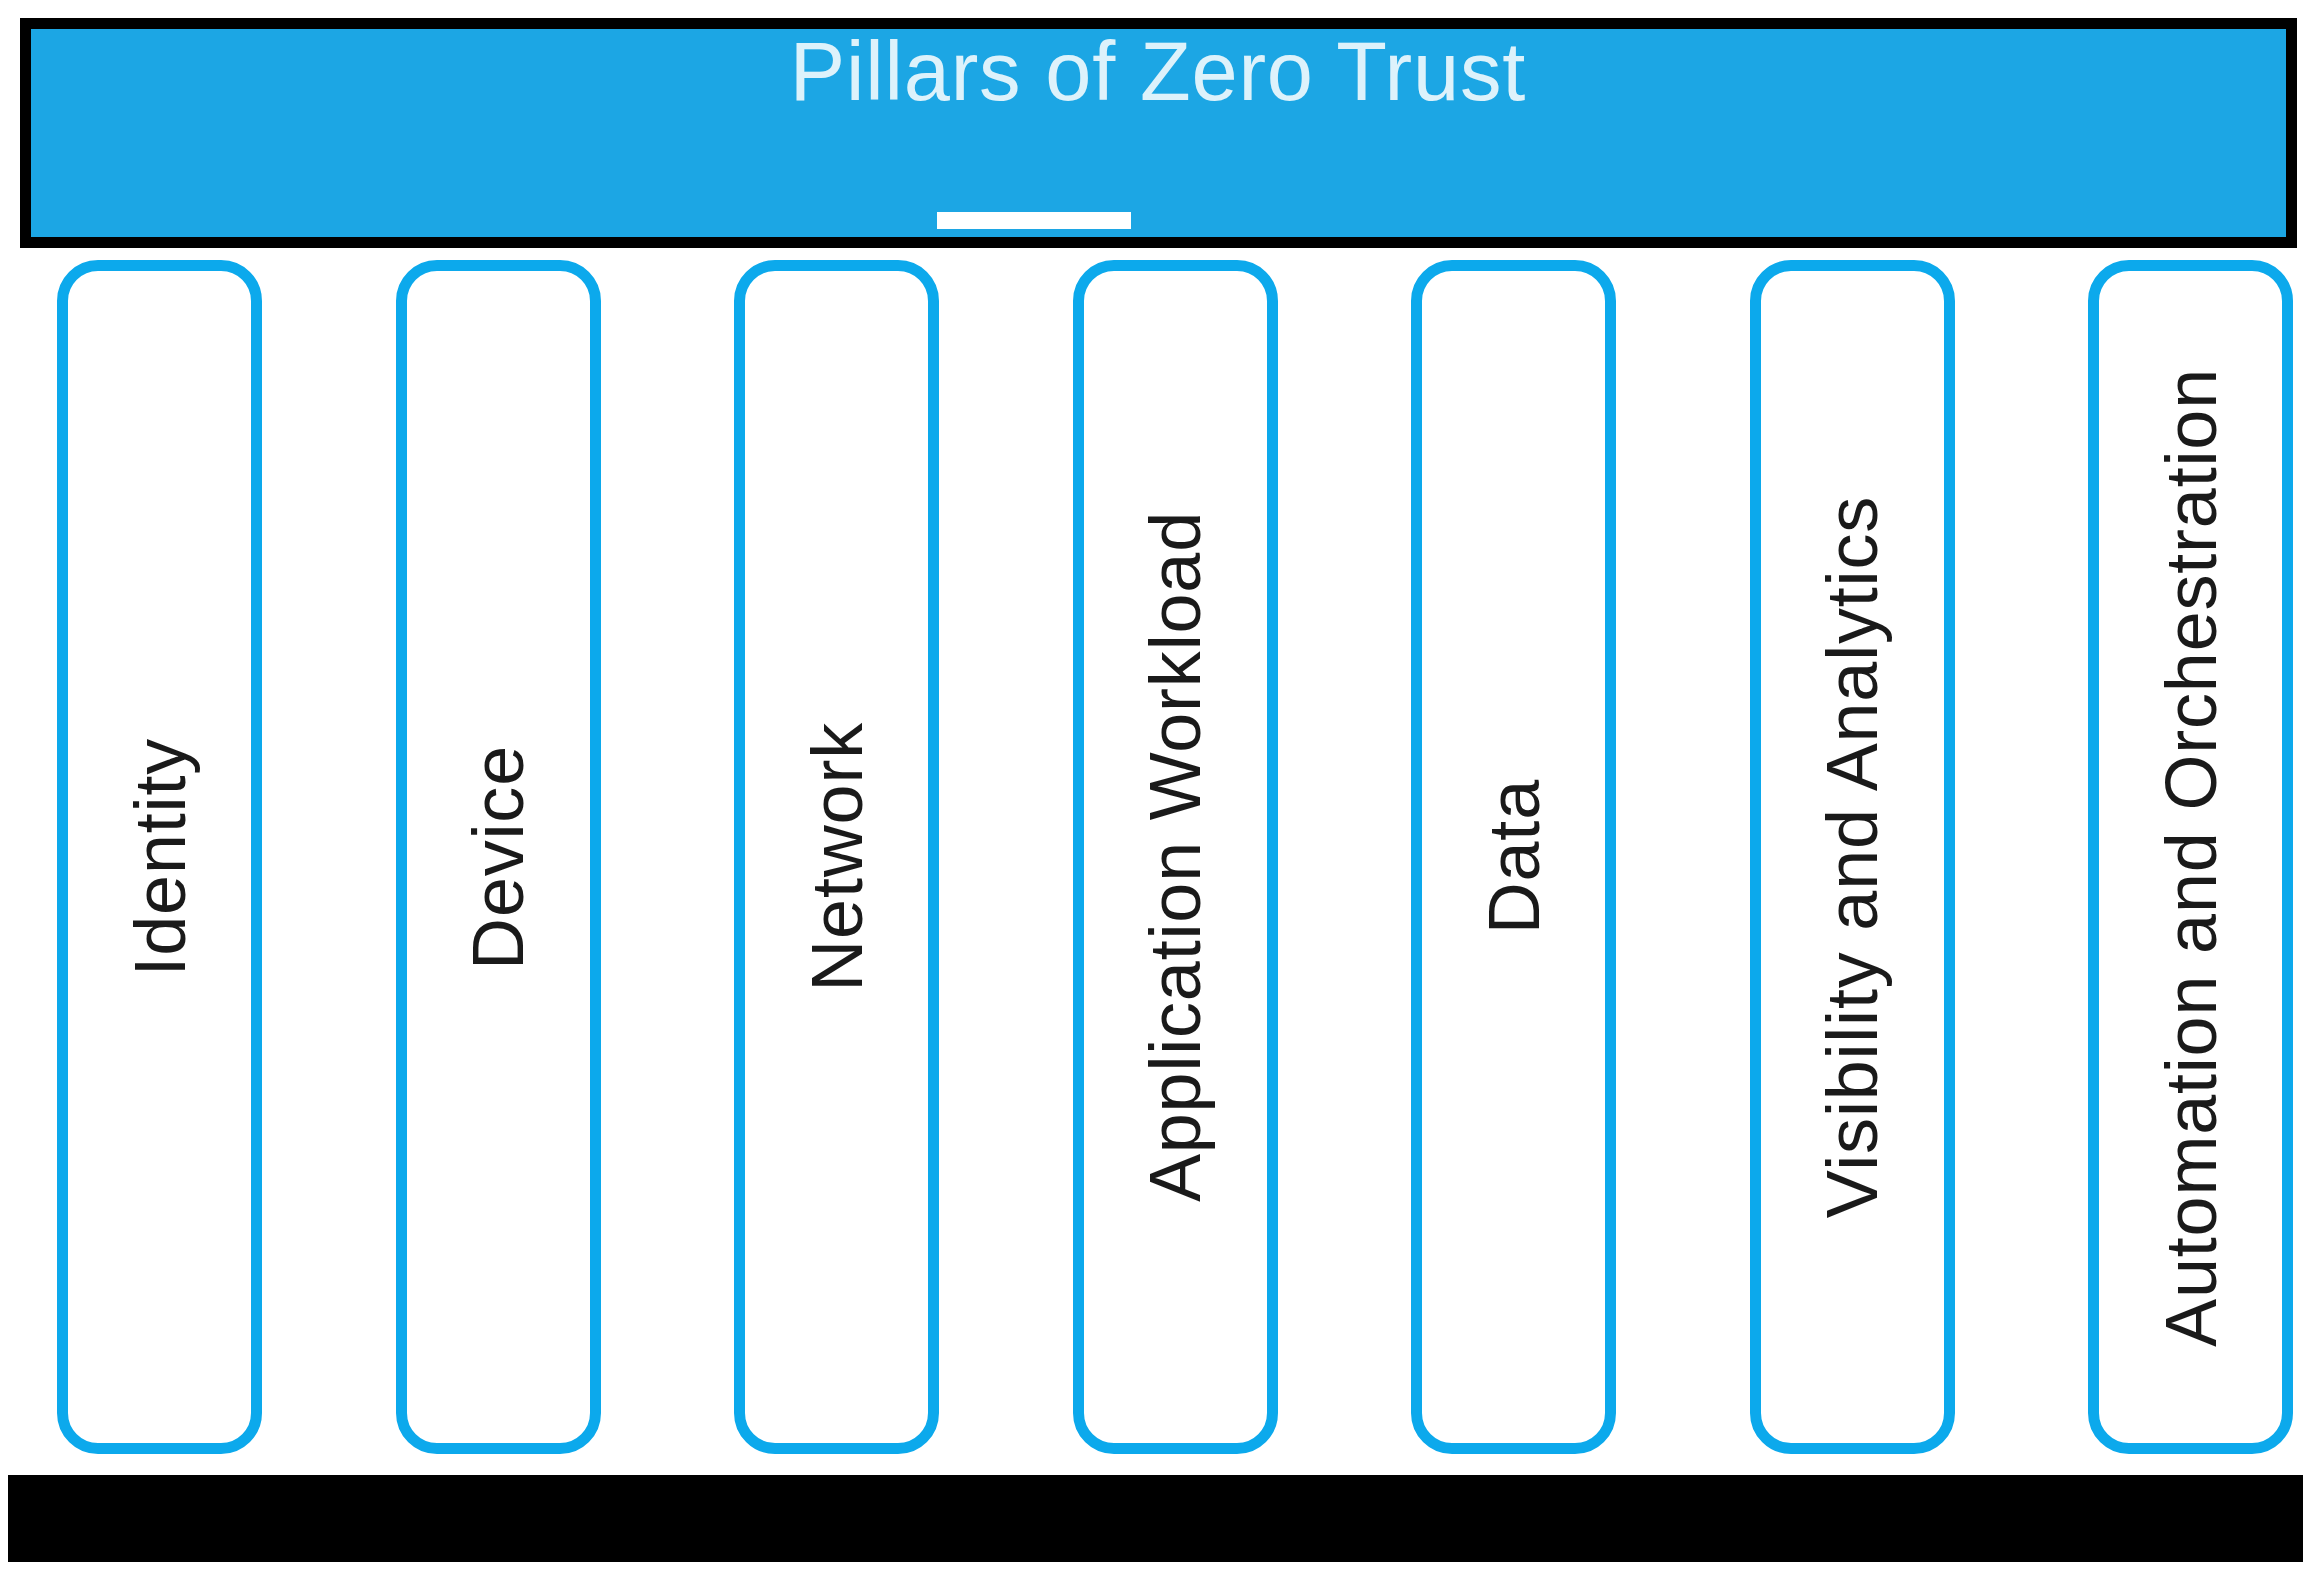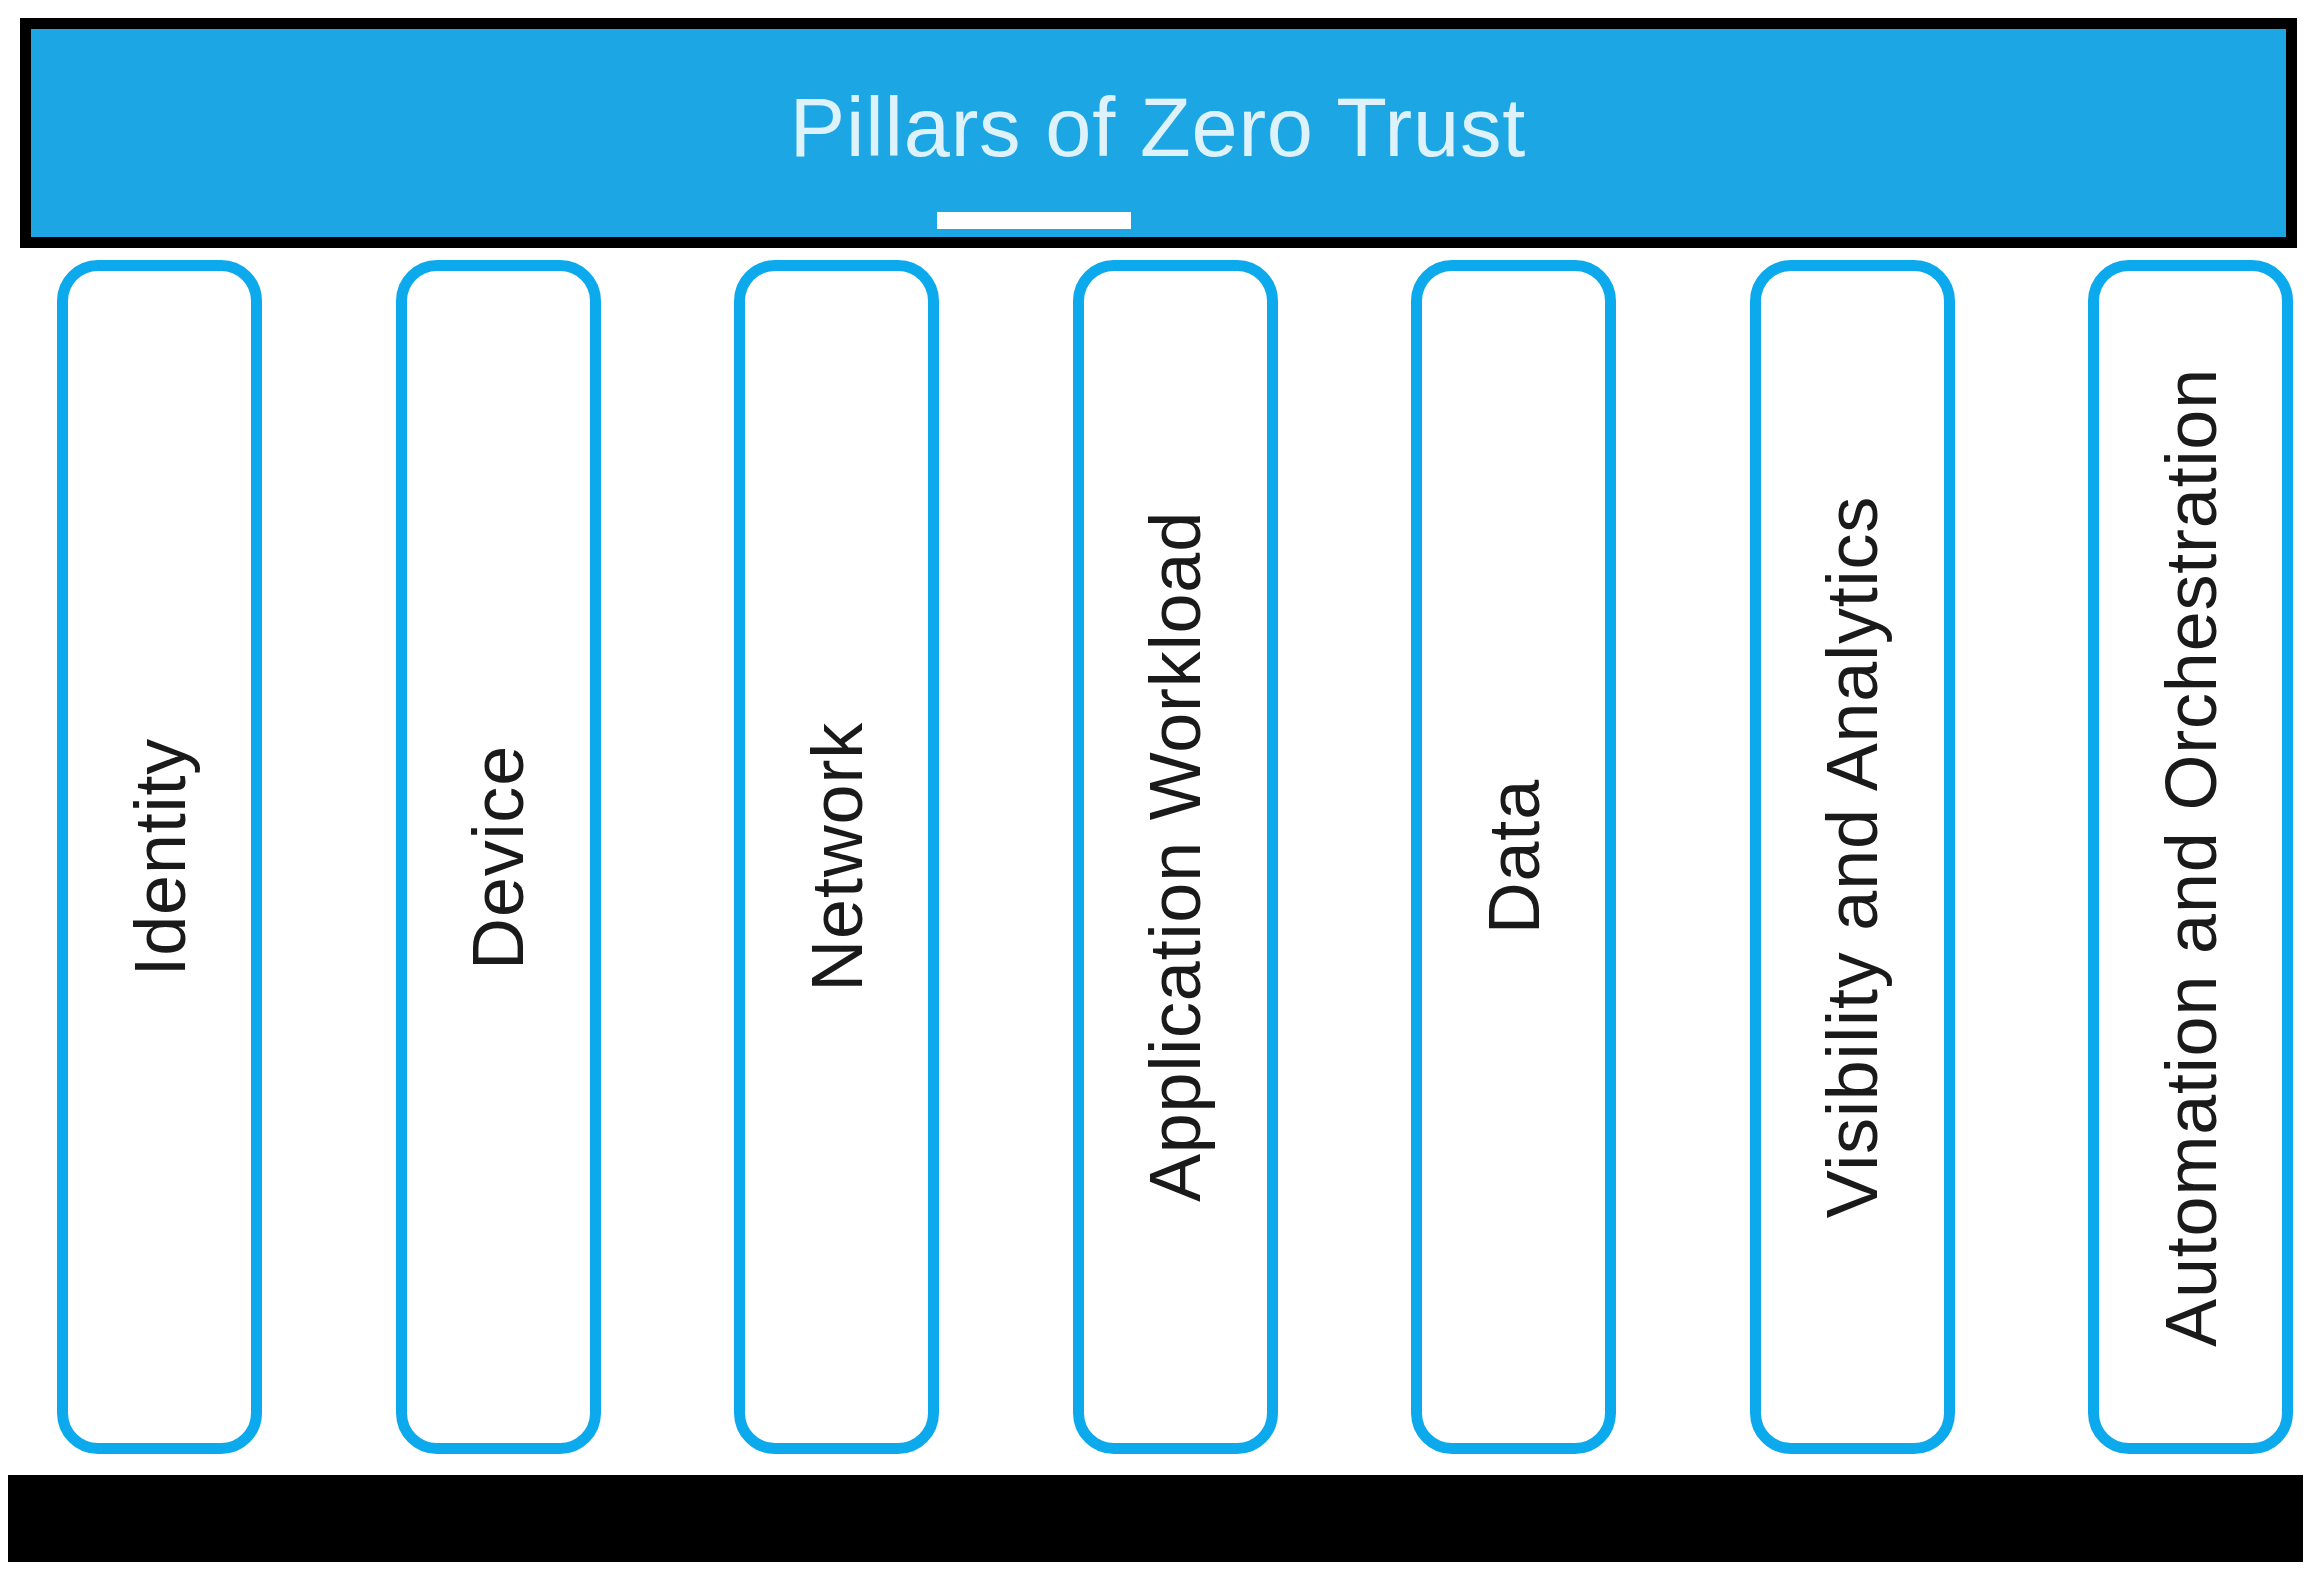--- a/index.html
+++ b/index.html
@@ -28,21 +28,20 @@
   
   .banner {
     position: absolute;
     left: 19.5px;
     top: 18px;
     width: 2277px;
     height: 230px;
     background: var(--banner-fill);
     border: 11px solid var(--banner-border);
     display: flex;
-    align-items: center;
     justify-content: center;
   }
   .banner-title {
     color: var(--banner-title-text);
     font-size: 83px;
     font-weight: 400;
     letter-spacing: 0.8px;
     white-space: nowrap;
     transform: translateY(-4.7px);
   }

